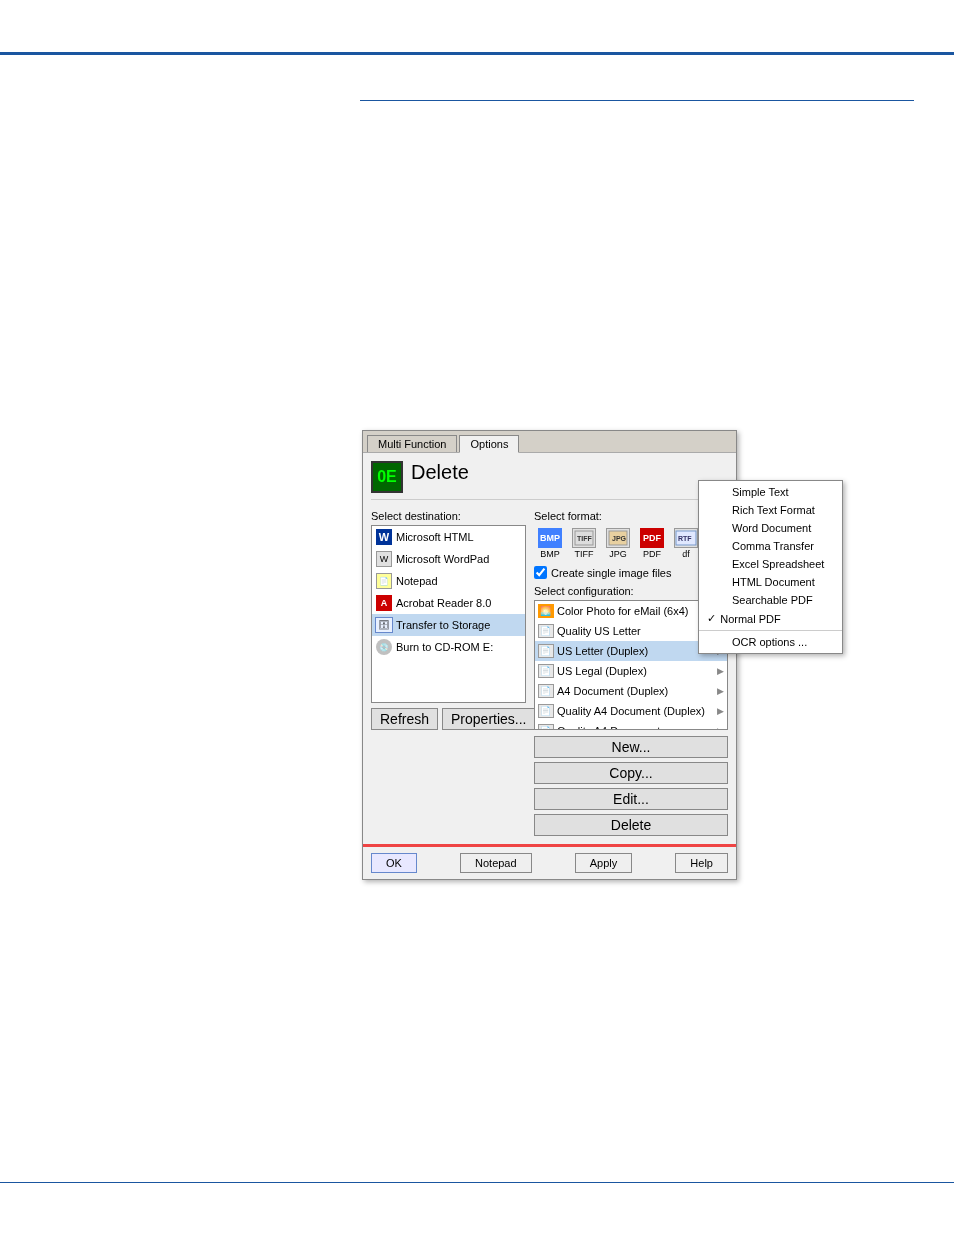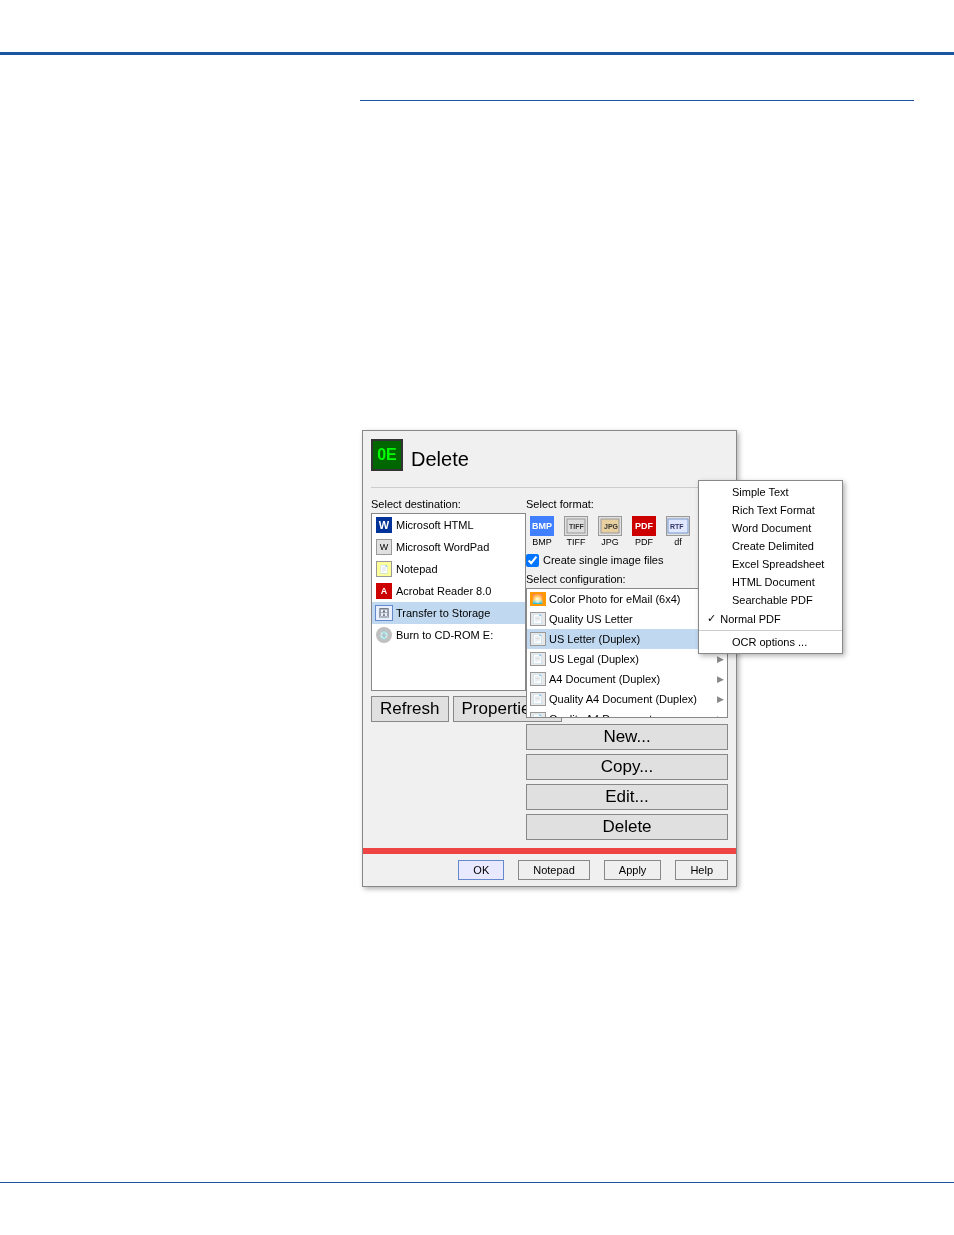--- a/index.html
+++ b/index.html
@@ -84,23 +84,23 @@
       z-index: 1;
     }
 
     .dialog-body {
       padding: 8px;
       background: #f0f0f0;
     }
 
     .dialog-header {
       display: flex;
-      align-items: flex-end;
+      align-items: flex-start;
       margin-bottom: 10px;
-      padding-bottom: 16px;
+      padding-bottom: 6px;
       border-bottom: 1px solid #ccc;
     }
 
     .dialog-icon {
       width: 32px;
       height: 32px;
       background: #006600;
       display: flex;
       align-items: center;
       justify-content: center;
@@ -112,20 +112,21 @@
     }
 
     .dialog-title-text {
       font-size: 20px;
       font-weight: normal;
       color: #000;
     }
 
     .two-column {
       display: flex;
+      gap: 8px;
     }
 
     .left-panel {
       width: 155px;
       flex-shrink: 0;
     }
 
     .right-panel {
       flex: 1;
     }
@@ -198,20 +199,21 @@
     }
 
     .bmp-icon { background: #4080ff; color: #fff; font-size: 9px; }
     .tiff-icon { background: #e0e0e0; border: 1px solid #999; font-size: 8px; }
     .jpg-icon { background: #e0e0e0; border: 1px solid #999; font-size: 8px; }
     .pdf-icon { background: #cc0000; color: #fff; font-size: 9px; }
     .more-icon { background: #e0e0e0; border: 1px solid #999; font-size: 9px; }
 
     .checkbox-row {
       display: flex;
+      align-items: center;
       margin-bottom: 6px;
       font-size: 11px;
     }
 
     .checkbox-row input[type=checkbox] {
       margin-right: 4px;
     }
 
     .config-list {
       border: 1px solid #888;
@@ -249,32 +251,32 @@
     .bottom-buttons-row {
       display: flex;
       gap: 4px;
       margin-top: 6px;
       justify-content: flex-start;
       flex-direction: column;
     }
 
     .small-btn {
       padding: 2px 8px;
-      font-size: 17px;
+      font-size: 14px;
       background: #e0e0e0;
       border: 1px solid #888;
       cursor: pointer;
     }
 
     .dialog-footer {
       display: flex;
-      justify-content: flex-end;
-      gap: 14px;
+      justify-content: space-between;
+      gap: 24px;
       padding: 6px 8px;
-      border-top: 6px solid #ef4444;
+      border-top: 3px solid #ef4444;
       background: #f0f0f0;
     }
 
     .footer-btn {
       padding: 3px 14px;
       font-size: 11px;
       border: 1px solid #888;
       cursor: pointer;
     }
 
@@ -426,20 +428,28 @@
 
 <div class="top-line"></div>
 
 <div class="bottom-line"></div>
 
 <div class="header-rule"></div>
 
 <div class="dialog-container">
   <div class="main-dialog">
 
+    <div class="dialog-tabs">
+      <div class="dialog-tab">
+        <span>Multi Function</span>
+      </div>
+      <div class="dialog-tab active">
+        <span>Options</span>
+      </div>
+    </div>
 
     <div class="dialog-body">
 
       <div class="dialog-header">
         <div class="dialog-icon">
           <span>0E</span>
         </div>
         <div class="dialog-title-text">Delete</div>
       </div>
 
@@ -628,21 +638,21 @@
   <div class="menu-item">
     <span>Simple Text</span>
   </div>
   <div class="menu-item" style="font-weight:normal;text-align:center;">
     <span>Rich Text Format</span>
   </div>
   <div class="menu-item">
     <span>Word Document</span>
   </div>
   <div class="menu-item">
-    <span>Create Delimited</span>
+    <span>Comma Transfer</span>
   </div>
   <div class="menu-item">
     <span>Excel Spreadsheet</span>
   </div>
   <div class="menu-item">
     <span>HTML Document</span>
   </div>
   <div class="menu-item">
     <span>Searchable PDF</span>
   </div>

